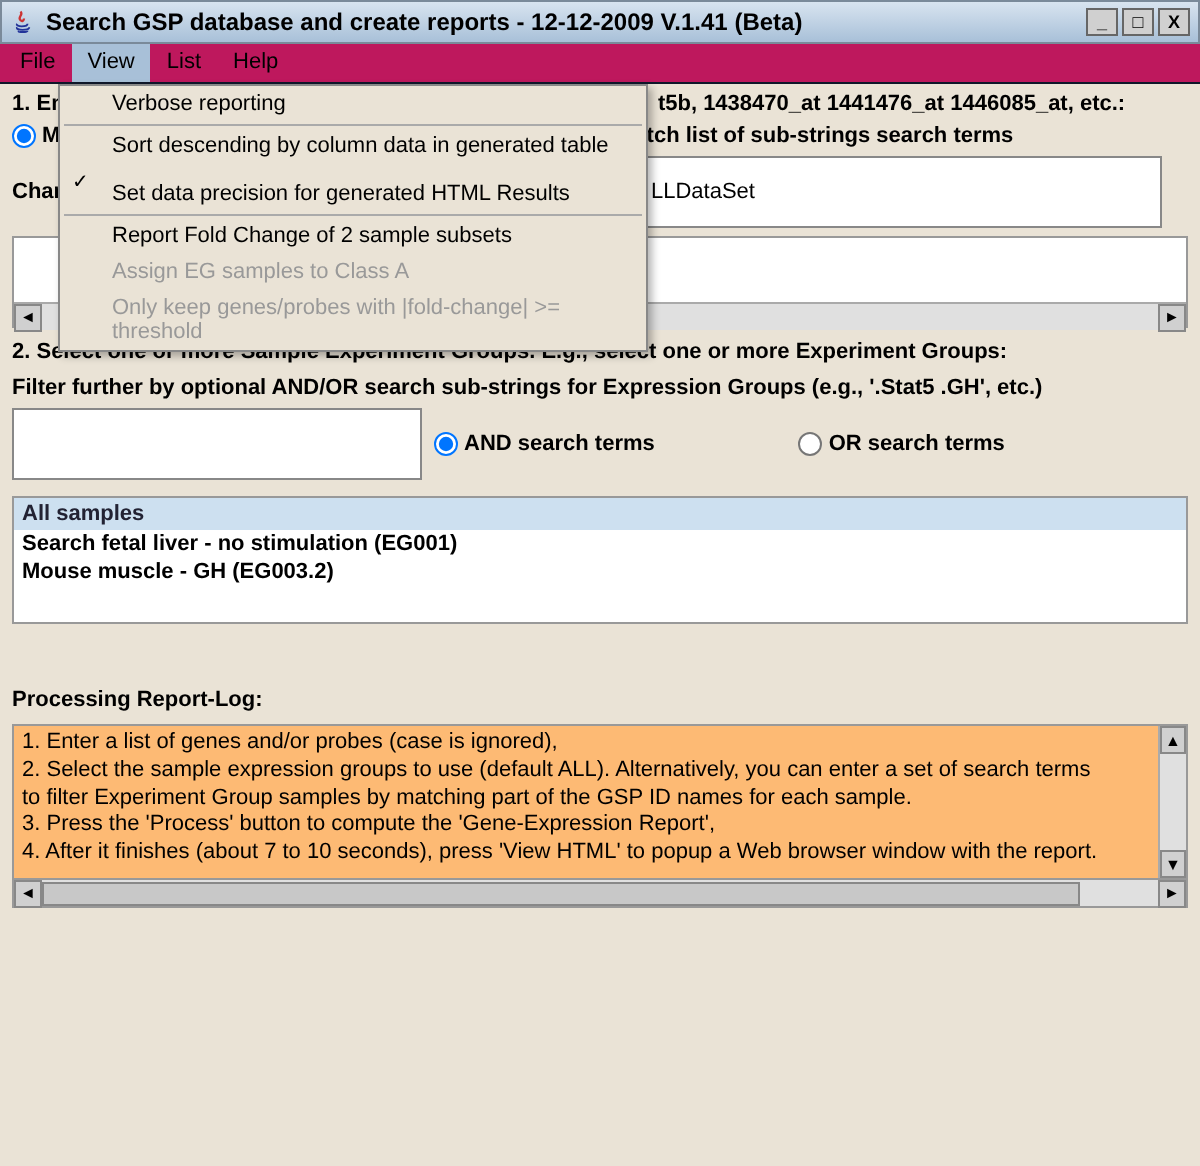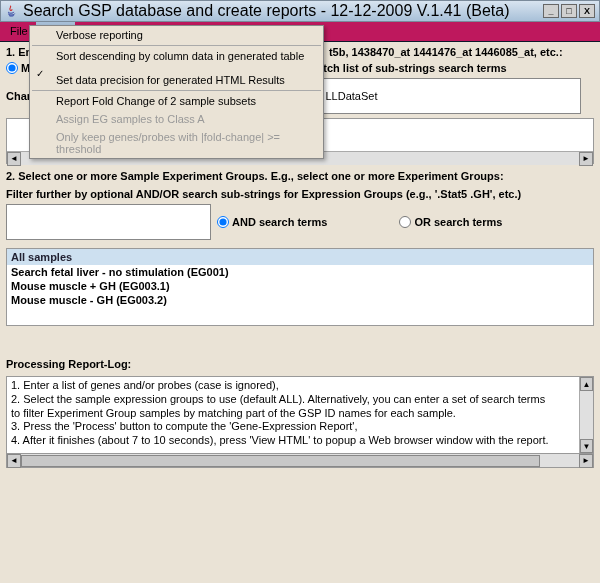--- a/index.html
+++ b/index.html
@@ -1,46 +1,46 @@
 <!DOCTYPE html>
 <html><head>
 <meta charset="utf-8">
 <style>
   * { box-sizing: border-box; margin: 0; padding: 0; }
   body { font-family: Arial, sans-serif; font-size: 11px; background: #fff; width: 600px; height: 583px; overflow: hidden; }
   .titlebar { background: linear-gradient(#d8e4f0,#a8c0d8); height: 22px; display: flex; align-items: center; padding: 0 4px; border: 1px solid #7a8a9a; }
   .java-icon { width: 14px; height: 14px; margin-right: 4px; display: inline-flex; align-items: center; justify-content: center; }
   .java-icon svg { width: 14px; height: 14px; }
-  .title-text { font-weight: normal; color: #000; flex: 1; font-size: 16px; }
+  .title-text { font-weight: bold; color: #000; flex: 1; font-size: 12px; }
   .win-btns { display: flex; gap: 2px; }
   .win-btn { width: 16px; height: 14px; background: #d0d0d0; border: 1px solid #666; display: flex; align-items: center; justify-content: center; font-size: 9px; font-weight: bold; cursor: pointer; }
   .menubar { background: #be185d; height: 20px; display: flex; border-bottom: 1px solid #0f172a; padding-left: 2px; position: relative; }
   .menu-item { padding: 3px 8px; cursor: pointer; }
   .menu-item.active { background: #a8c0d8; color: #000; }
-  .dropdown { position: absolute; top: 3px; left: 29px; width: 295px; background: #eae3d6; border: 1px solid #888; box-shadow: 2px 2px 4px rgba(0,0,0,0.3); z-index: 100; }
+  .dropdown { position: absolute; top: 20px; left: 29px; width: 295px; background: #eae3d6; border: 1px solid #888; box-shadow: 2px 2px 4px rgba(0,0,0,0.3); z-index: 100; }
   .dd-item { padding: 3px 6px 3px 26px; position: relative; cursor: pointer; }
   .dd-item.disabled { color: #999; }
   .dd-sep { height: 1px; background: #aaa; margin: 1px 2px; }
   .dd-check { position: absolute; left: 6px; top: 3px; font-size: 10px; }
   .content { background: #eae3d6; padding: 4px 6px; height: calc(100% - 42px); overflow: hidden; display: flex; flex-direction: column; }
   .step1 { font-size: 11px; margin-bottom: 4px; }
   .row { display: flex; align-items: center; gap: 6px; margin-bottom: 4px; }
   .radio-lbl { display: flex; align-items: center; gap: 3px; }
   input[type="radio"] { width: 12px; height: 12px; }
   input[type="text"] { border: 1px solid #888; padding: 2px 4px; font-size: 11px; height: 36px; background: #fff; }
   .txt-panel { background: #fff; border: 1px solid #999; height: 46px; position: relative; }
   .hscroll { height: 14px; background: #e0e0e0; border-top: 1px solid #aaa; display: flex; align-items: center; position: relative; }
   .hscroll-btn { width: 14px; height: 14px; background: #d0d0d0; border: 1px solid #888; display:flex; align-items:center; justify-content:center; font-size:8px; }
   .hscroll-track { flex: 1; height: 12px; }
   .bold { font-weight: bold; }
   .samples-box { background: #fff; border: 1px solid #999; margin-top: 2px; }
   .samples-header { background: #cde0f0; padding: 2px 4px; font-weight: bold; font-size: 11px; color:#223; }
   .sample-row { padding: 1px 4px; font-weight: bold; font-size: 11px; }
   .samples-pad { height: 18px; }
-  .log-area { background: #ffffff; border: 1px solid #999; height: 78px; display: flex; }
+  .log-area { background: #fdba74; border: 1px solid #999; height: 78px; display: flex; }
   .log-text { flex: 1; padding: 2px 4px; font-size: 11px; overflow: hidden; }
   .log-text div { line-height: 1.25; }
   .vscroll { width: 14px; background: #e0e0e0; border-left: 1px solid #aaa; display:flex; flex-direction:column; }
   .vscroll-btn { height: 14px; background:#d0d0d0; border:1px solid #888; display:flex; align-items:center; justify-content:center; font-size:8px; }
   .vscroll-track { flex:1; }
   .button-row { display: flex; gap: 8px; padding: 6px 2px; }
   .btn { background: linear-gradient(#f0f0f0,#d8d8d8); border: 1px solid #888; border-radius: 3px; padding: 3px 10px; font-size: 11px; cursor: pointer; }
   .btn.disabled { color: #999; }
   .statusbar { font-size: 10px; padding: 2px 4px; color:#333; }
   .mb6 { margin-bottom:6px; }
@@ -128,21 +128,20 @@
     <span style="width:60px"></span>
     <label class="radio-lbl">
       <input type="radio" style="">
       <span class="bold">OR search terms</span>
     </label>
   </div>
 
   <div class="samples-box mb8">
     <div class="samples-header">All samples</div>
     <div class="sample-row">Search fetal liver - no stimulation (EG001)</div>
-    <div class="sample-row">Mouse muscle + GH (EG003.1)</div>
     <div class="sample-row">Mouse muscle - GH (EG003.2)</div>
     <div class="samples-pad"></div>
   </div>
 
   <div style="height:24px"></div>
   <div class="bold mb6">Processing Report-Log:</div>
 
   <div class="log-area">
     <div class="log-text">
       <div>1. Enter a list of genes and/or probes (case is ignored),</div>

